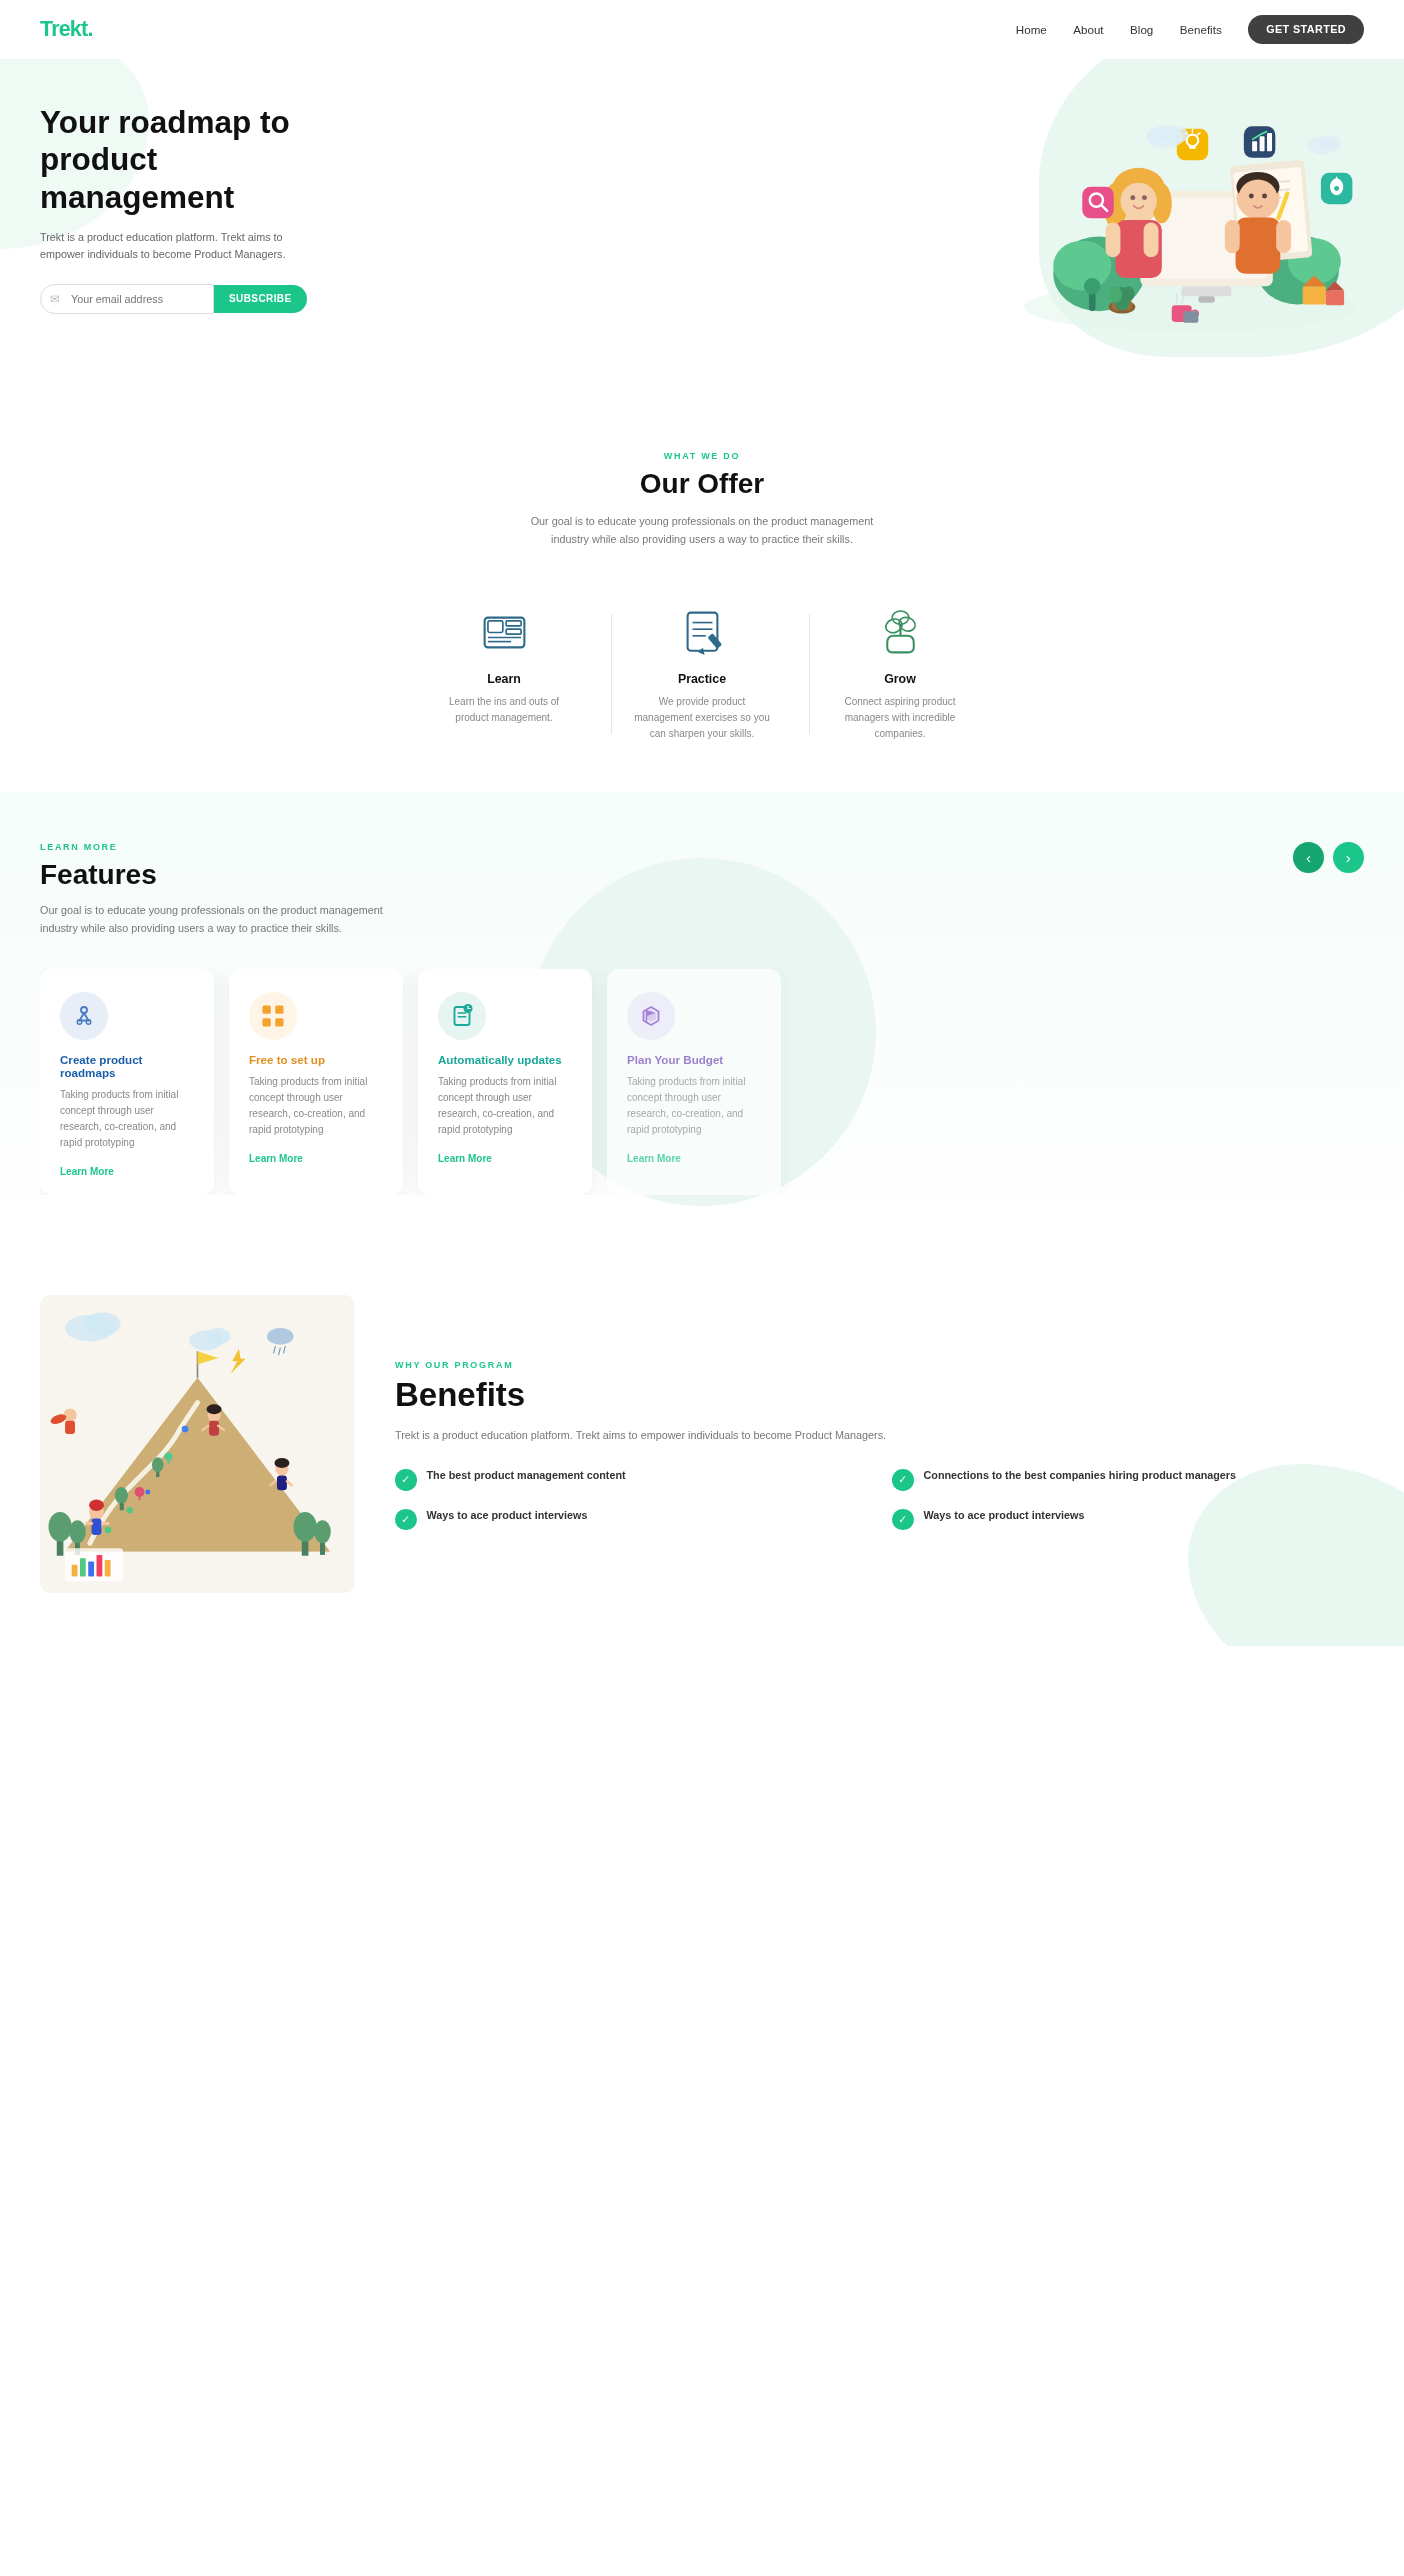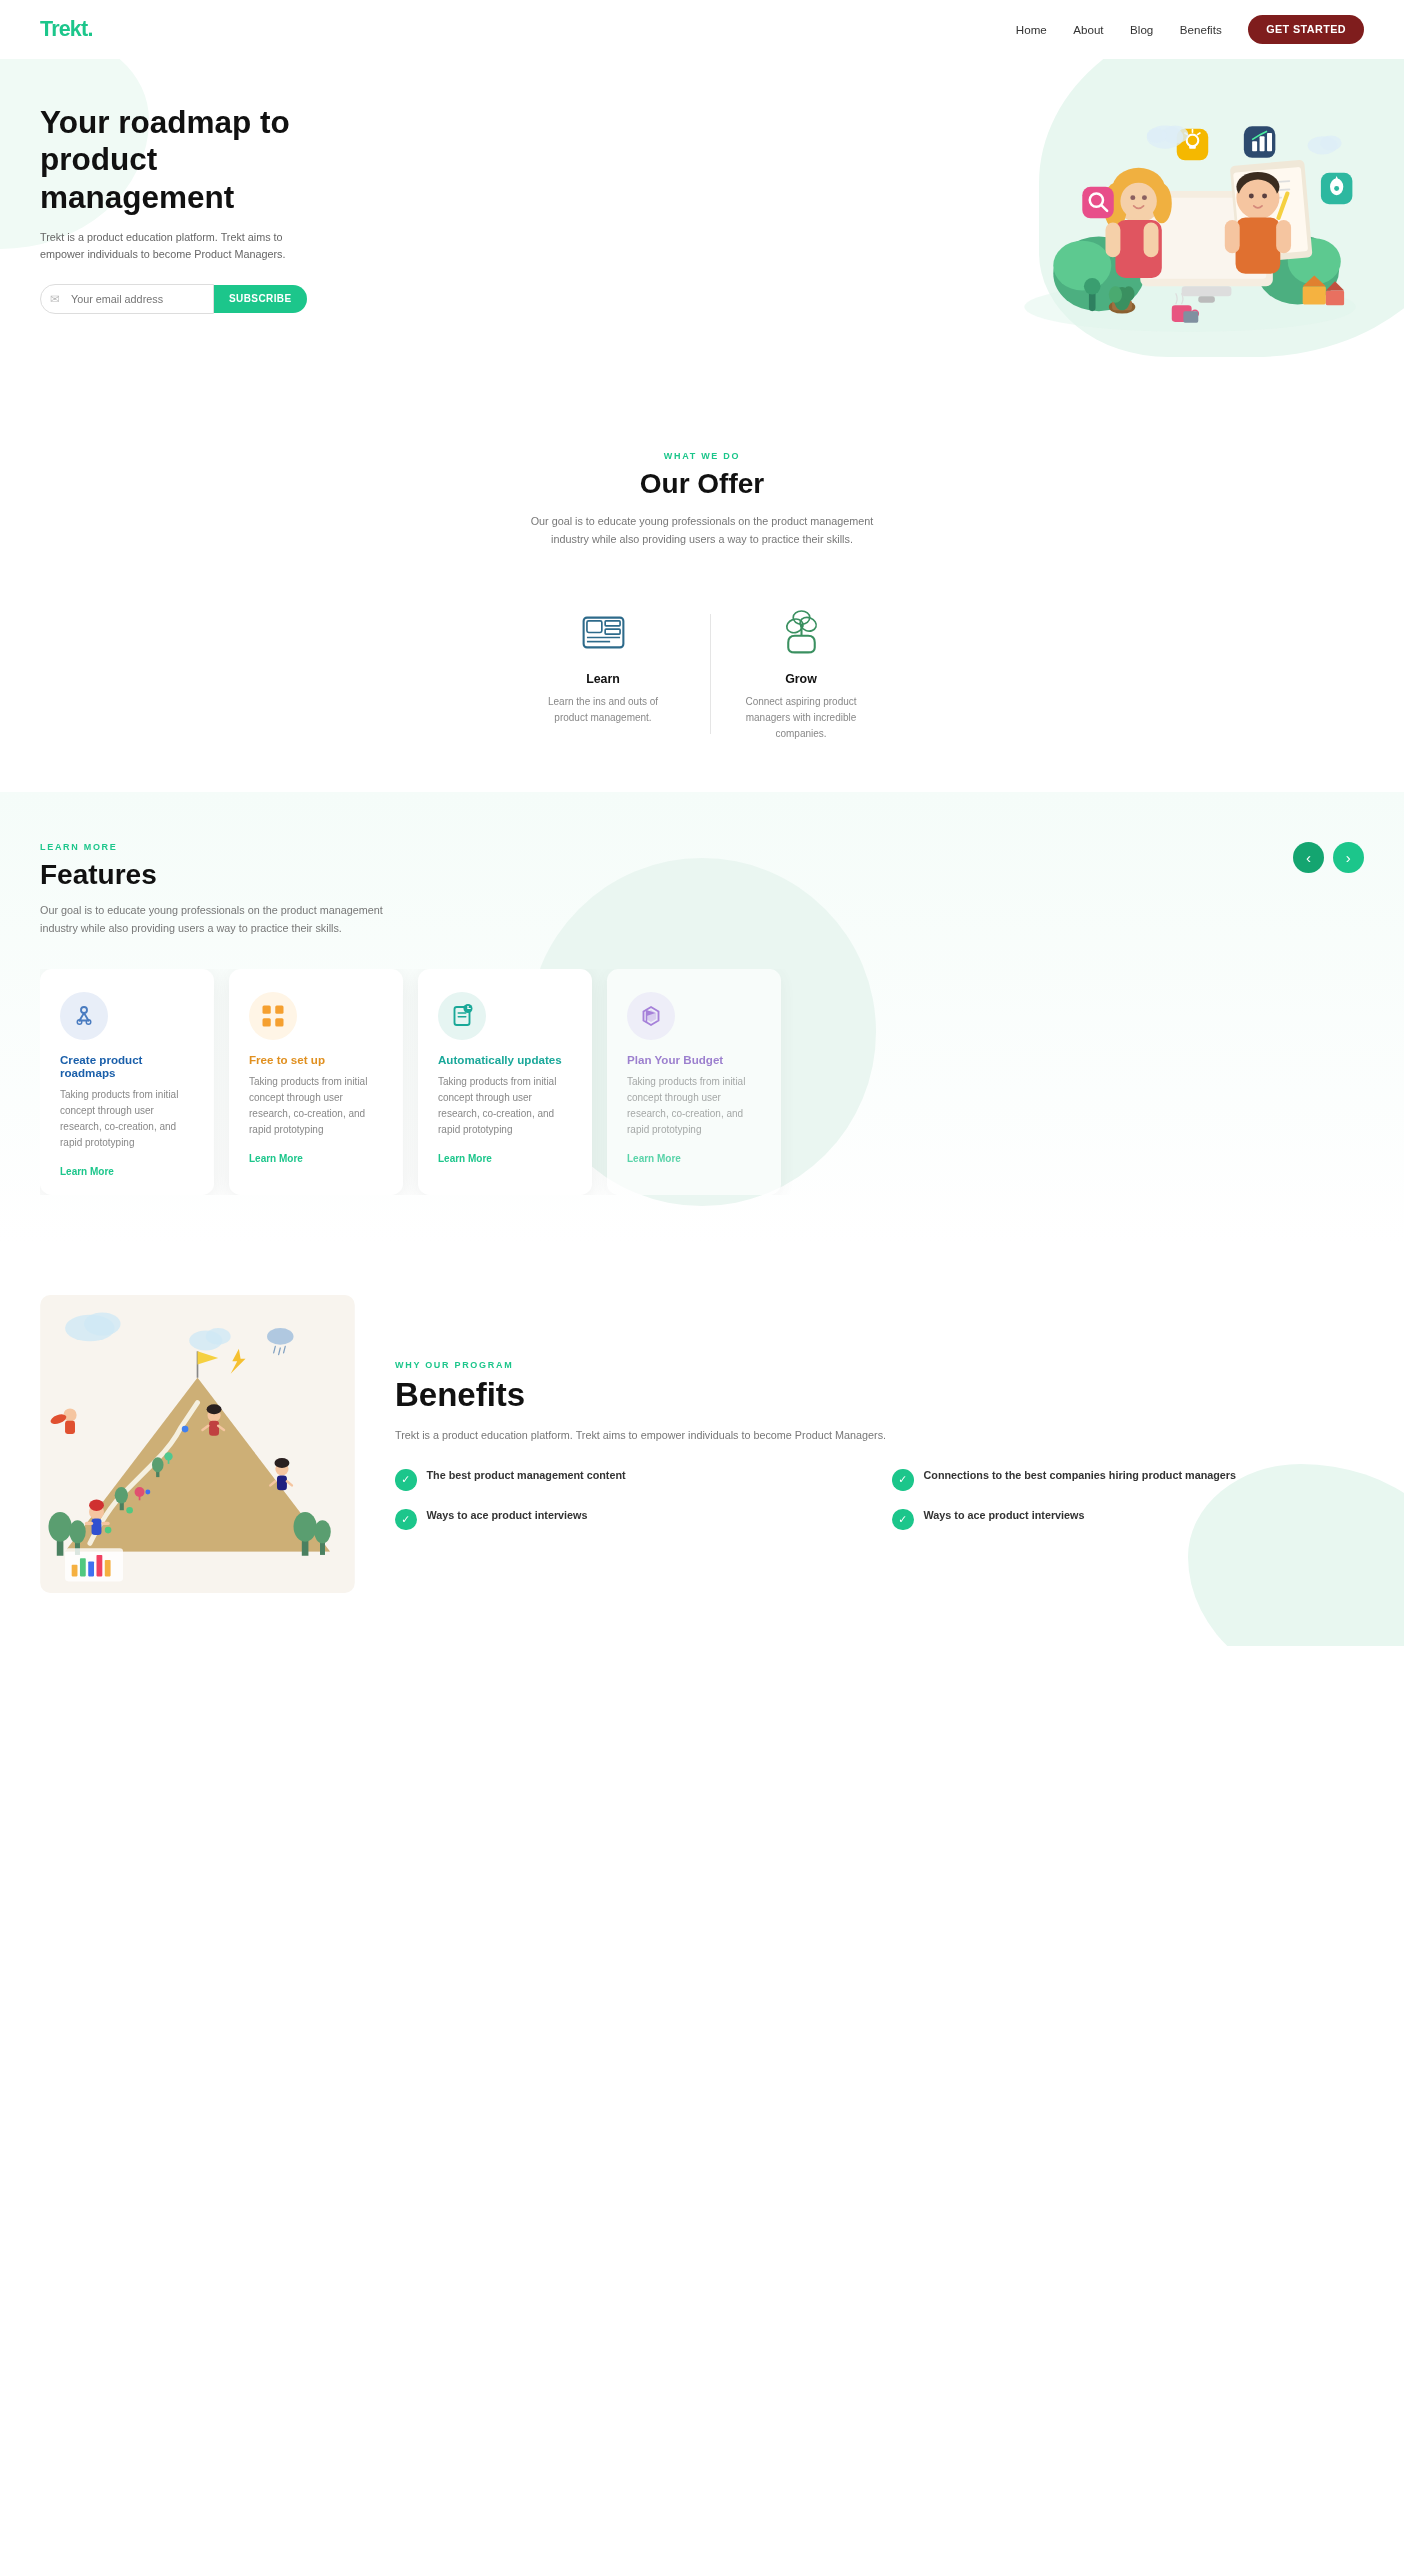--- a/index.html
+++ b/index.html
@@ -7,21 +7,21 @@
 
     
     nav {
       display: flex; align-items: center; justify-content: space-between;
       padding: 15px 40px; position: relative; z-index: 10;
     }
     .nav-logo { font-size: 21.5px; font-weight: 800; color: #1cc68b; letter-spacing: -0.8px; }
     .nav-links { display: flex; gap: 26.5px; align-items: center; }
     .nav-links a { text-decoration: none; color: #333; font-size: 11.6px; font-weight: 500; }
     .nav-btn {
-      background: #7f1d1d; color: #fff; border: none; border-radius: 20px;
+      background: #404040; color: #fff; border: none; border-radius: 20px;
       padding: 8.3px 18px; font-size: 10.8px; font-weight: 700; cursor: pointer;
       letter-spacing: 0.4px;
       text-align: right;
     }
 
     
     .hero {
       display: flex; align-items: center; justify-content: space-between;
       padding: 16.6px 40px 50px 40px; position: relative; overflow: hidden;
       min-height: 315px;
@@ -286,20 +286,35 @@
           <line x1="12" y1="38" x2="52" y2="38" stroke="#2d6a8a" stroke-width="2"></line>
           <line x1="12" y1="43" x2="40" y2="43" stroke="#2d6a8a" stroke-width="2"></line>
           <rect x="34" y="18" width="18" height="6" rx="1" fill="none" stroke="#2d6a8a" stroke-width="2"></rect>
           <rect x="34" y="28" width="18" height="6" rx="1" fill="none" stroke="#2d6a8a" stroke-width="2"></rect>
         </svg>
       </div>
       <h3 class="offer-card-title">Learn</h3>
       <p class="offer-card-desc">Learn the ins and outs of product management.</p>
     </div>
 
+    <div class="offer-card">
+      <div class="offer-icon">
+        <svg viewBox="0 0 64 64" width="53" height="53" xmlns="http://www.w3.org/2000/svg">
+          <rect x="14" y="8" width="36" height="46" rx="4" fill="none" stroke="#2d6a8a" stroke-width="2.5"></rect>
+          <line x1="20" y1="20" x2="44" y2="20" stroke="#2d6a8a" stroke-width="2"></line>
+          <line x1="20" y1="28" x2="44" y2="28" stroke="#2d6a8a" stroke-width="2"></line>
+          <line x1="20" y1="36" x2="36" y2="36" stroke="#2d6a8a" stroke-width="2"></line>
+
+          <rect x="38" y="38" width="8" height="18" rx="2" fill="#2d6a8a" transform="rotate(-40 38 38)"></rect>
+          <polygon points="28,52 32,60 36,52" fill="#2d6a8a" transform="rotate(-40 32 56)"></polygon>
+        </svg>
+      </div>
+      <h3 class="offer-card-title">Practice</h3>
+      <p class="offer-card-desc">We provide product management exercises so you can sharpen your skills.</p>
+    </div>
 
     <div class="offer-card">
       <div class="offer-icon">
         <svg viewBox="0 0 64 64" width="53" height="53" xmlns="http://www.w3.org/2000/svg">
 
           <path d="M16 44 Q16 36 24 36 L40 36 Q48 36 48 44 L48 50 Q48 56 40 56 L24 56 Q16 56 16 50 Z" fill="none" stroke="#3a9060" stroke-width="2.5"></path>
 
           <line x1="32" y1="36" x2="32" y2="22" stroke="#3a9060" stroke-width="2.5"></line>
           <ellipse cx="24" cy="24" rx="10" ry="8" fill="none" stroke="#3a9060" stroke-width="2" transform="rotate(-20 24 24)"></ellipse>
           <ellipse cx="40" cy="22" rx="10" ry="8" fill="none" stroke="#3a9060" stroke-width="2" transform="rotate(20 40 22)"></ellipse>

